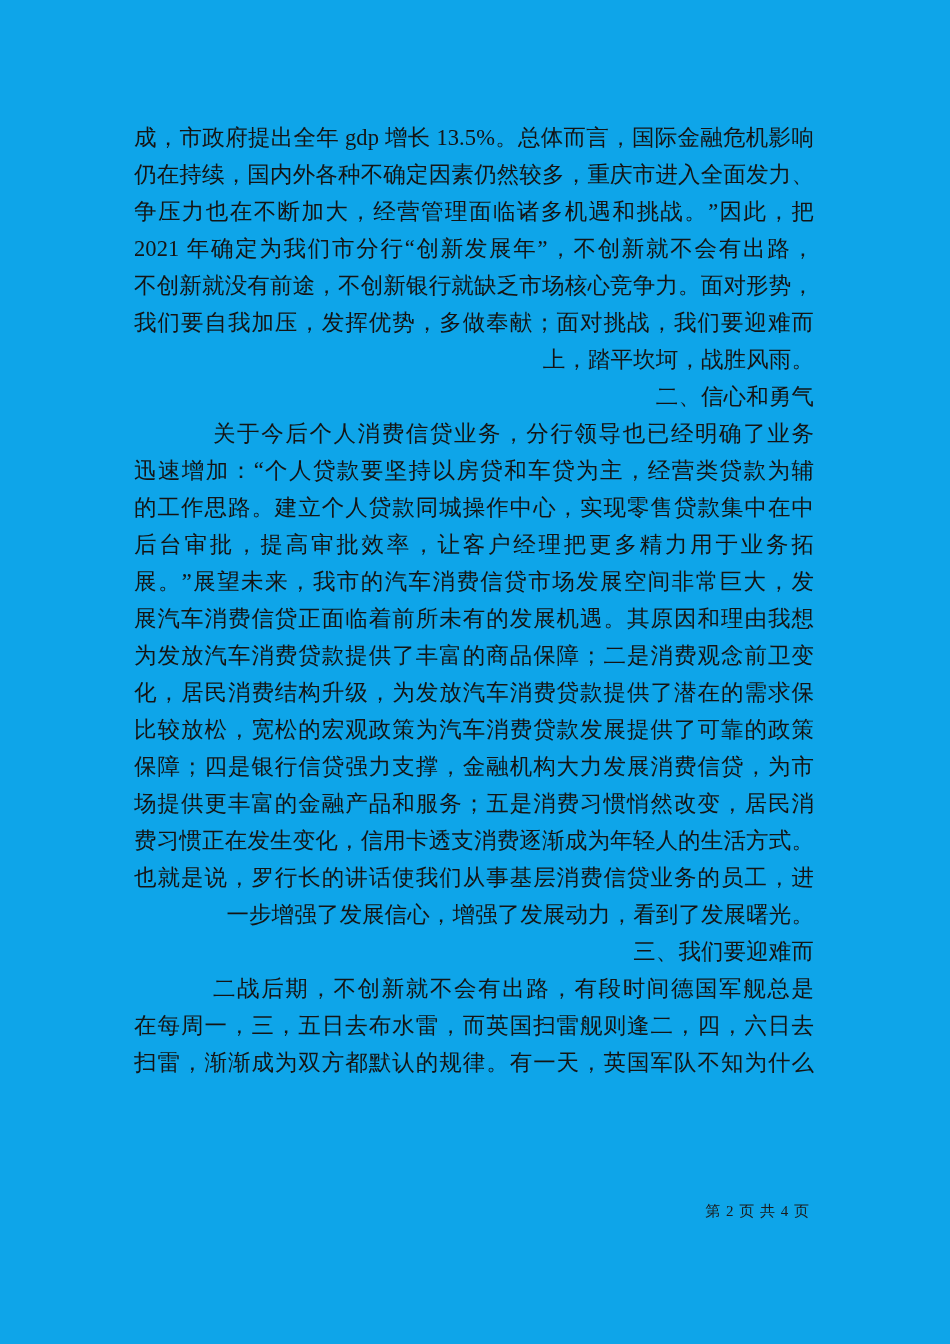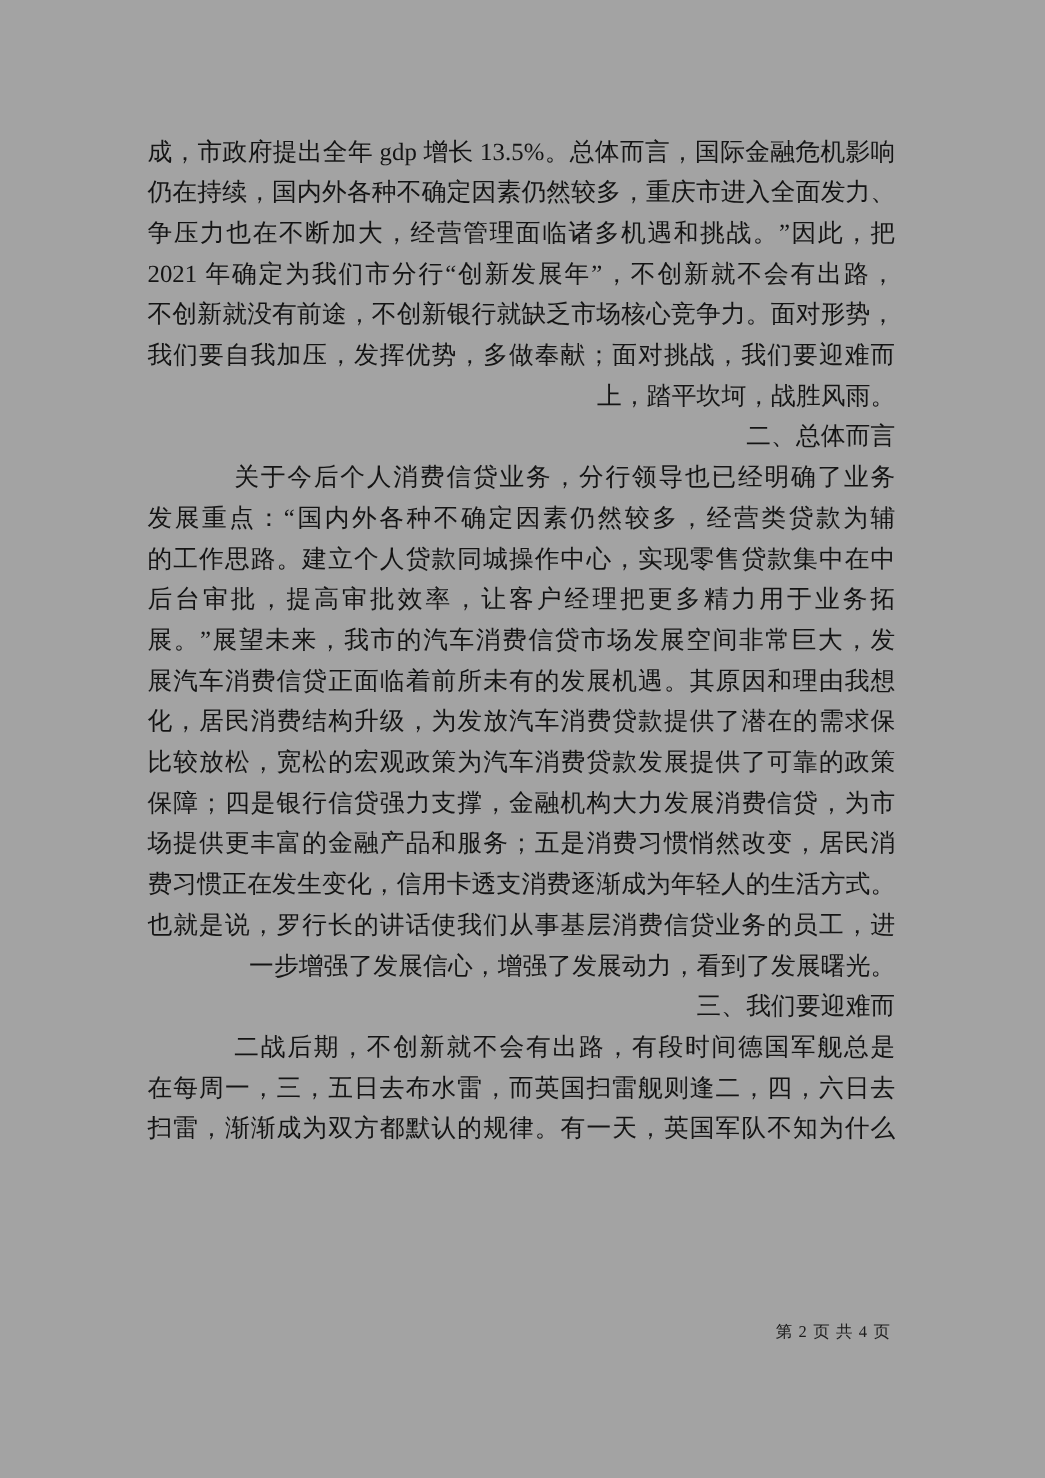--- a/index.html
+++ b/index.html
@@ -4,21 +4,21 @@
 <style>
   html, body {
     margin: 0;
     padding: 0;
     background: #ffffff;
   }
   .page {
     position: relative;
     width: 950px;
     height: 1344px;
-    background: #a3a3a3;
+    background: #0ea5e9;
     overflow: hidden;
     font-family: "Liberation Serif", "DejaVu Serif", serif;
     color: #141414;
   }
   .text-body {
     position: absolute;
     left: 134px;
     top: 119px;
     width: 680px;
   }
@@ -52,27 +52,28 @@
 
 <div class="page">
   <div class="text-body">
       <div class="tline fill">成，市政府提出全年 gdp 增长 13.5%。总体而言，国际金融危机影响</div>
       <div class="tline fill">仍在持续，国内外各种不确定因素仍然较多，重庆市进入全面发力、</div>
       <div class="tline fill">争压力也在不断加大，经营管理面临诸多机遇和挑战。”因此，把</div>
       <div class="tline fill">2021 年确定为我们市分行“创新发展年”，不创新就不会有出路，</div>
       <div class="tline fill">不创新就没有前途，不创新银行就缺乏市场核心竞争力。面对形势，</div>
       <div class="tline fill">我们要自我加压，发挥优势，多做奉献；面对挑战，我们要迎难而</div>
       <div class="tline">上，踏平坎坷，战胜风雨。</div>
-      <div class="tline indent">二、总体而言</div>
+      <div class="tline indent">二、信心和勇气</div>
       <div class="tline fill indent">关于今后个人消费信贷业务，分行领导也已经明确了业务</div>
-      <div class="tline fill">发展重点：“国内外各种不确定因素仍然较多，经营类贷款为辅</div>
+      <div class="tline fill">迅速增加：“个人贷款要坚持以房贷和车贷为主，经营类贷款为辅</div>
       <div class="tline fill">的工作思路。建立个人贷款同城操作中心，实现零售贷款集中在中</div>
       <div class="tline fill">后台审批，提高审批效率，让客户经理把更多精力用于业务拓</div>
       <div class="tline fill">展。”展望未来，我市的汽车消费信贷市场发展空间非常巨大，发</div>
       <div class="tline fill">展汽车消费信贷正面临着前所未有的发展机遇。其原因和理由我想</div>
+      <div class="tline fill">为发放汽车消费贷款提供了丰富的商品保障；二是消费观念前卫变</div>
       <div class="tline fill">化，居民消费结构升级，为发放汽车消费贷款提供了潜在的需求保</div>
       <div class="tline fill">比较放松，宽松的宏观政策为汽车消费贷款发展提供了可靠的政策</div>
       <div class="tline fill">保障；四是银行信贷强力支撑，金融机构大力发展消费信贷，为市</div>
       <div class="tline fill">场提供更丰富的金融产品和服务；五是消费习惯悄然改变，居民消</div>
       <div class="tline fill">费习惯正在发生变化，信用卡透支消费逐渐成为年轻人的生活方式。</div>
       <div class="tline fill">也就是说，罗行长的讲话使我们从事基层消费信贷业务的员工，进</div>
       <div class="tline">一步增强了发展信心，增强了发展动力，看到了发展曙光。</div>
       <div class="tline indent">三、我们要迎难而</div>
       <div class="tline fill indent">二战后期，不创新就不会有出路，有段时间德国军舰总是</div>
       <div class="tline fill">在每周一，三，五日去布水雷，而英国扫雷舰则逢二，四，六日去</div>

